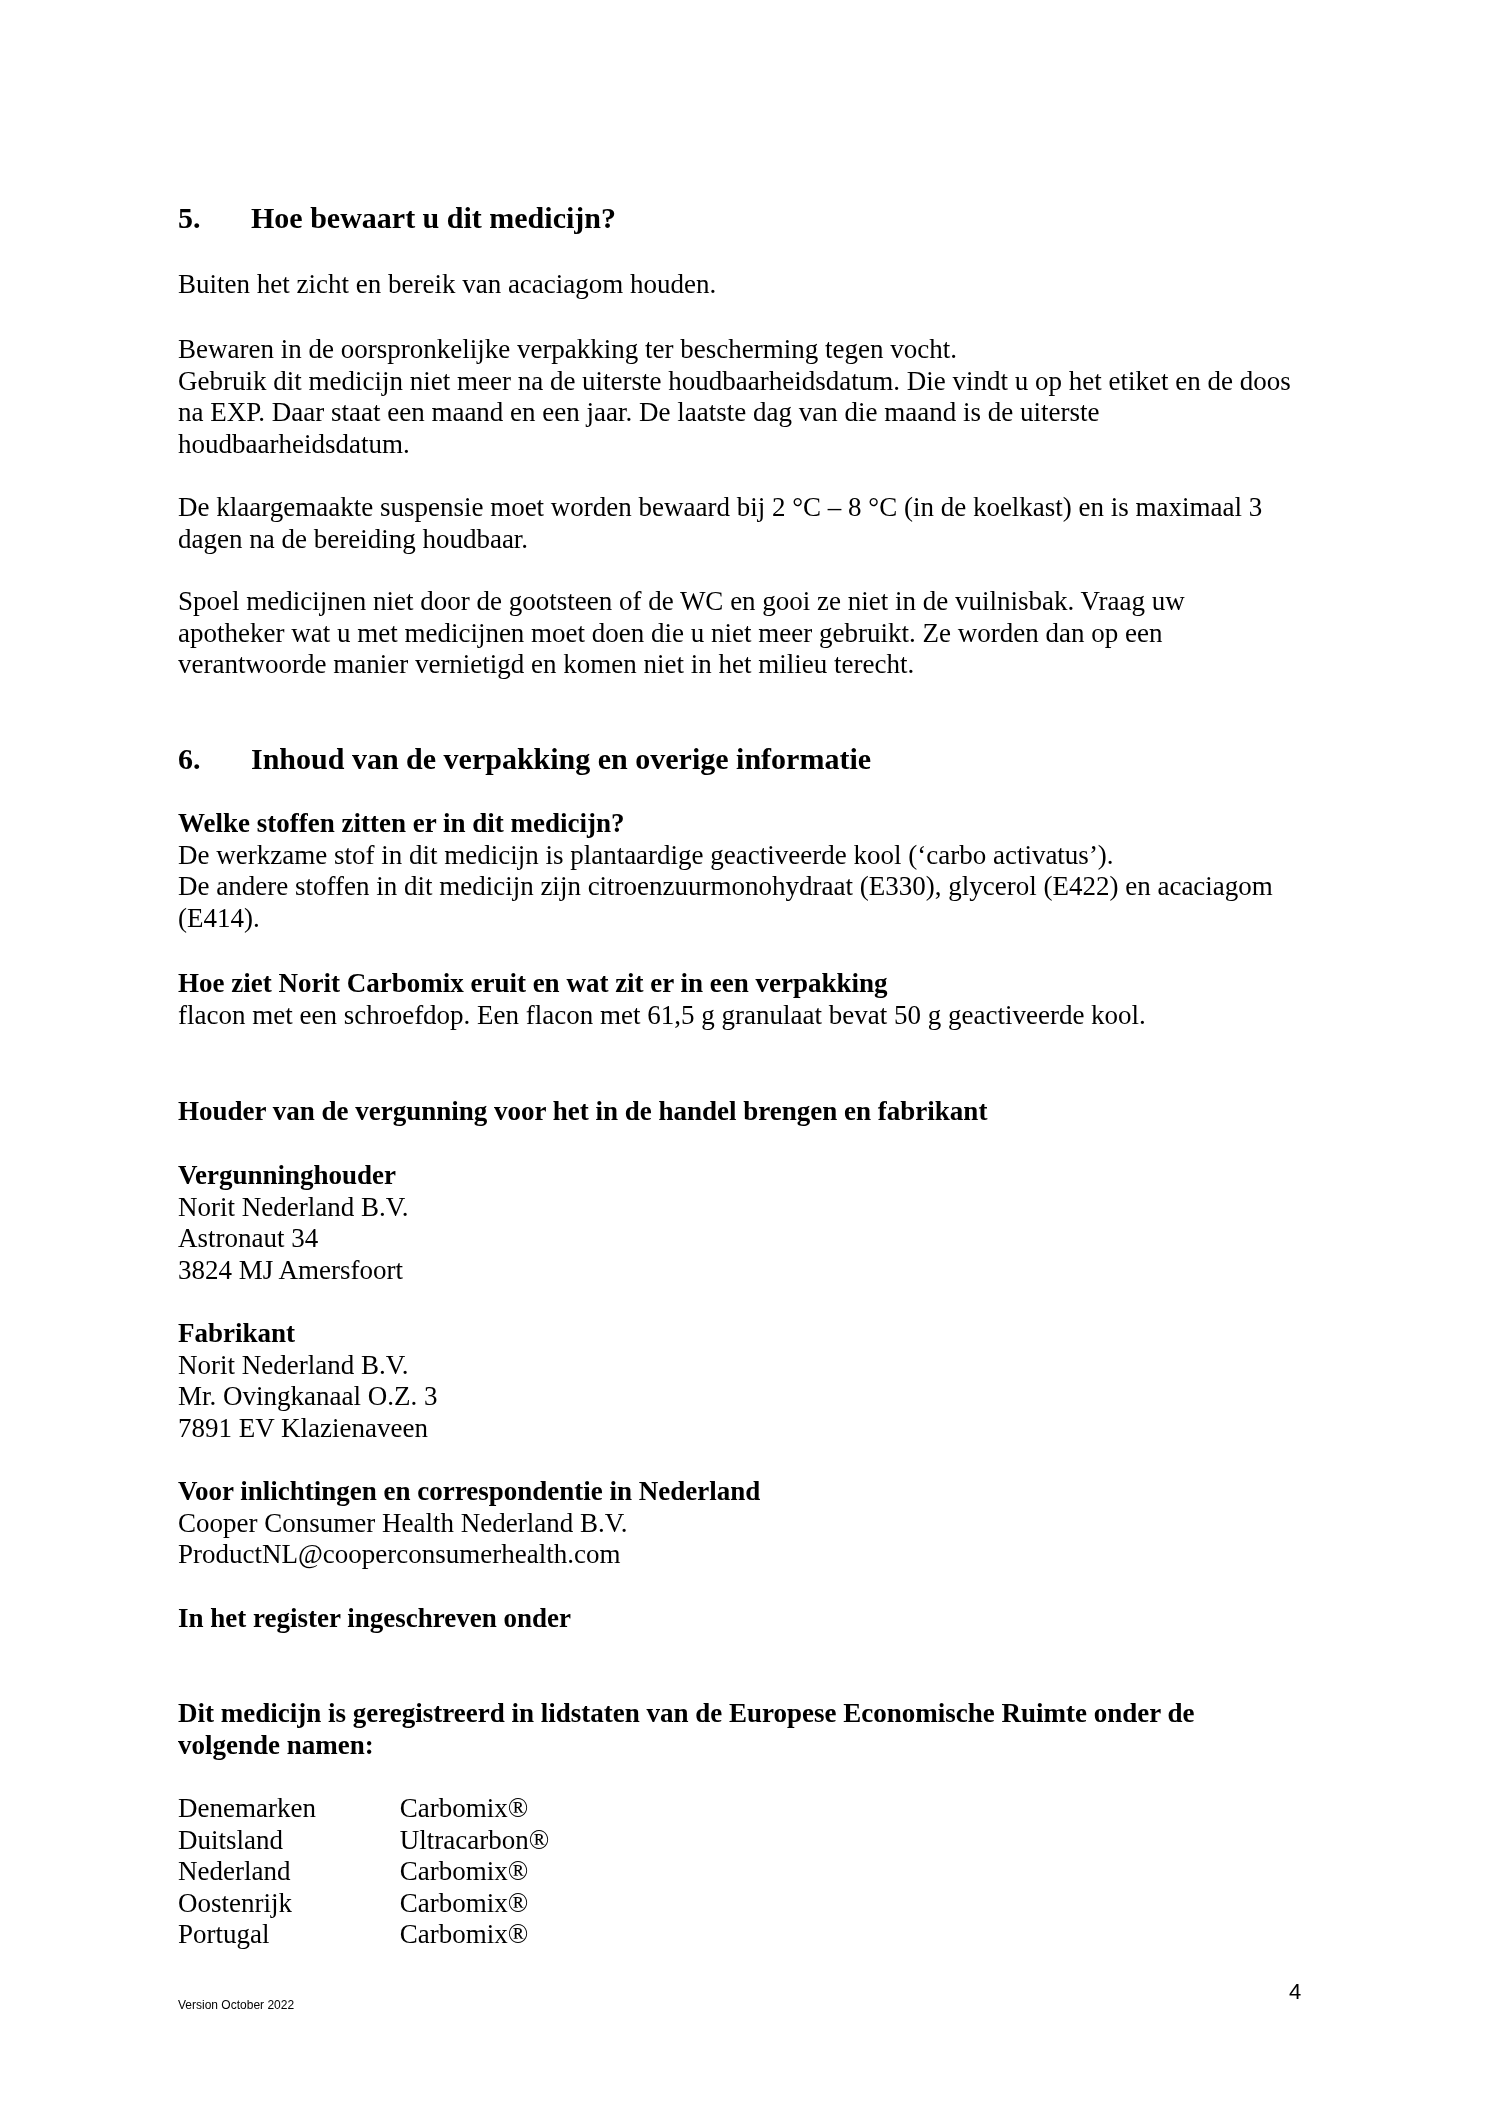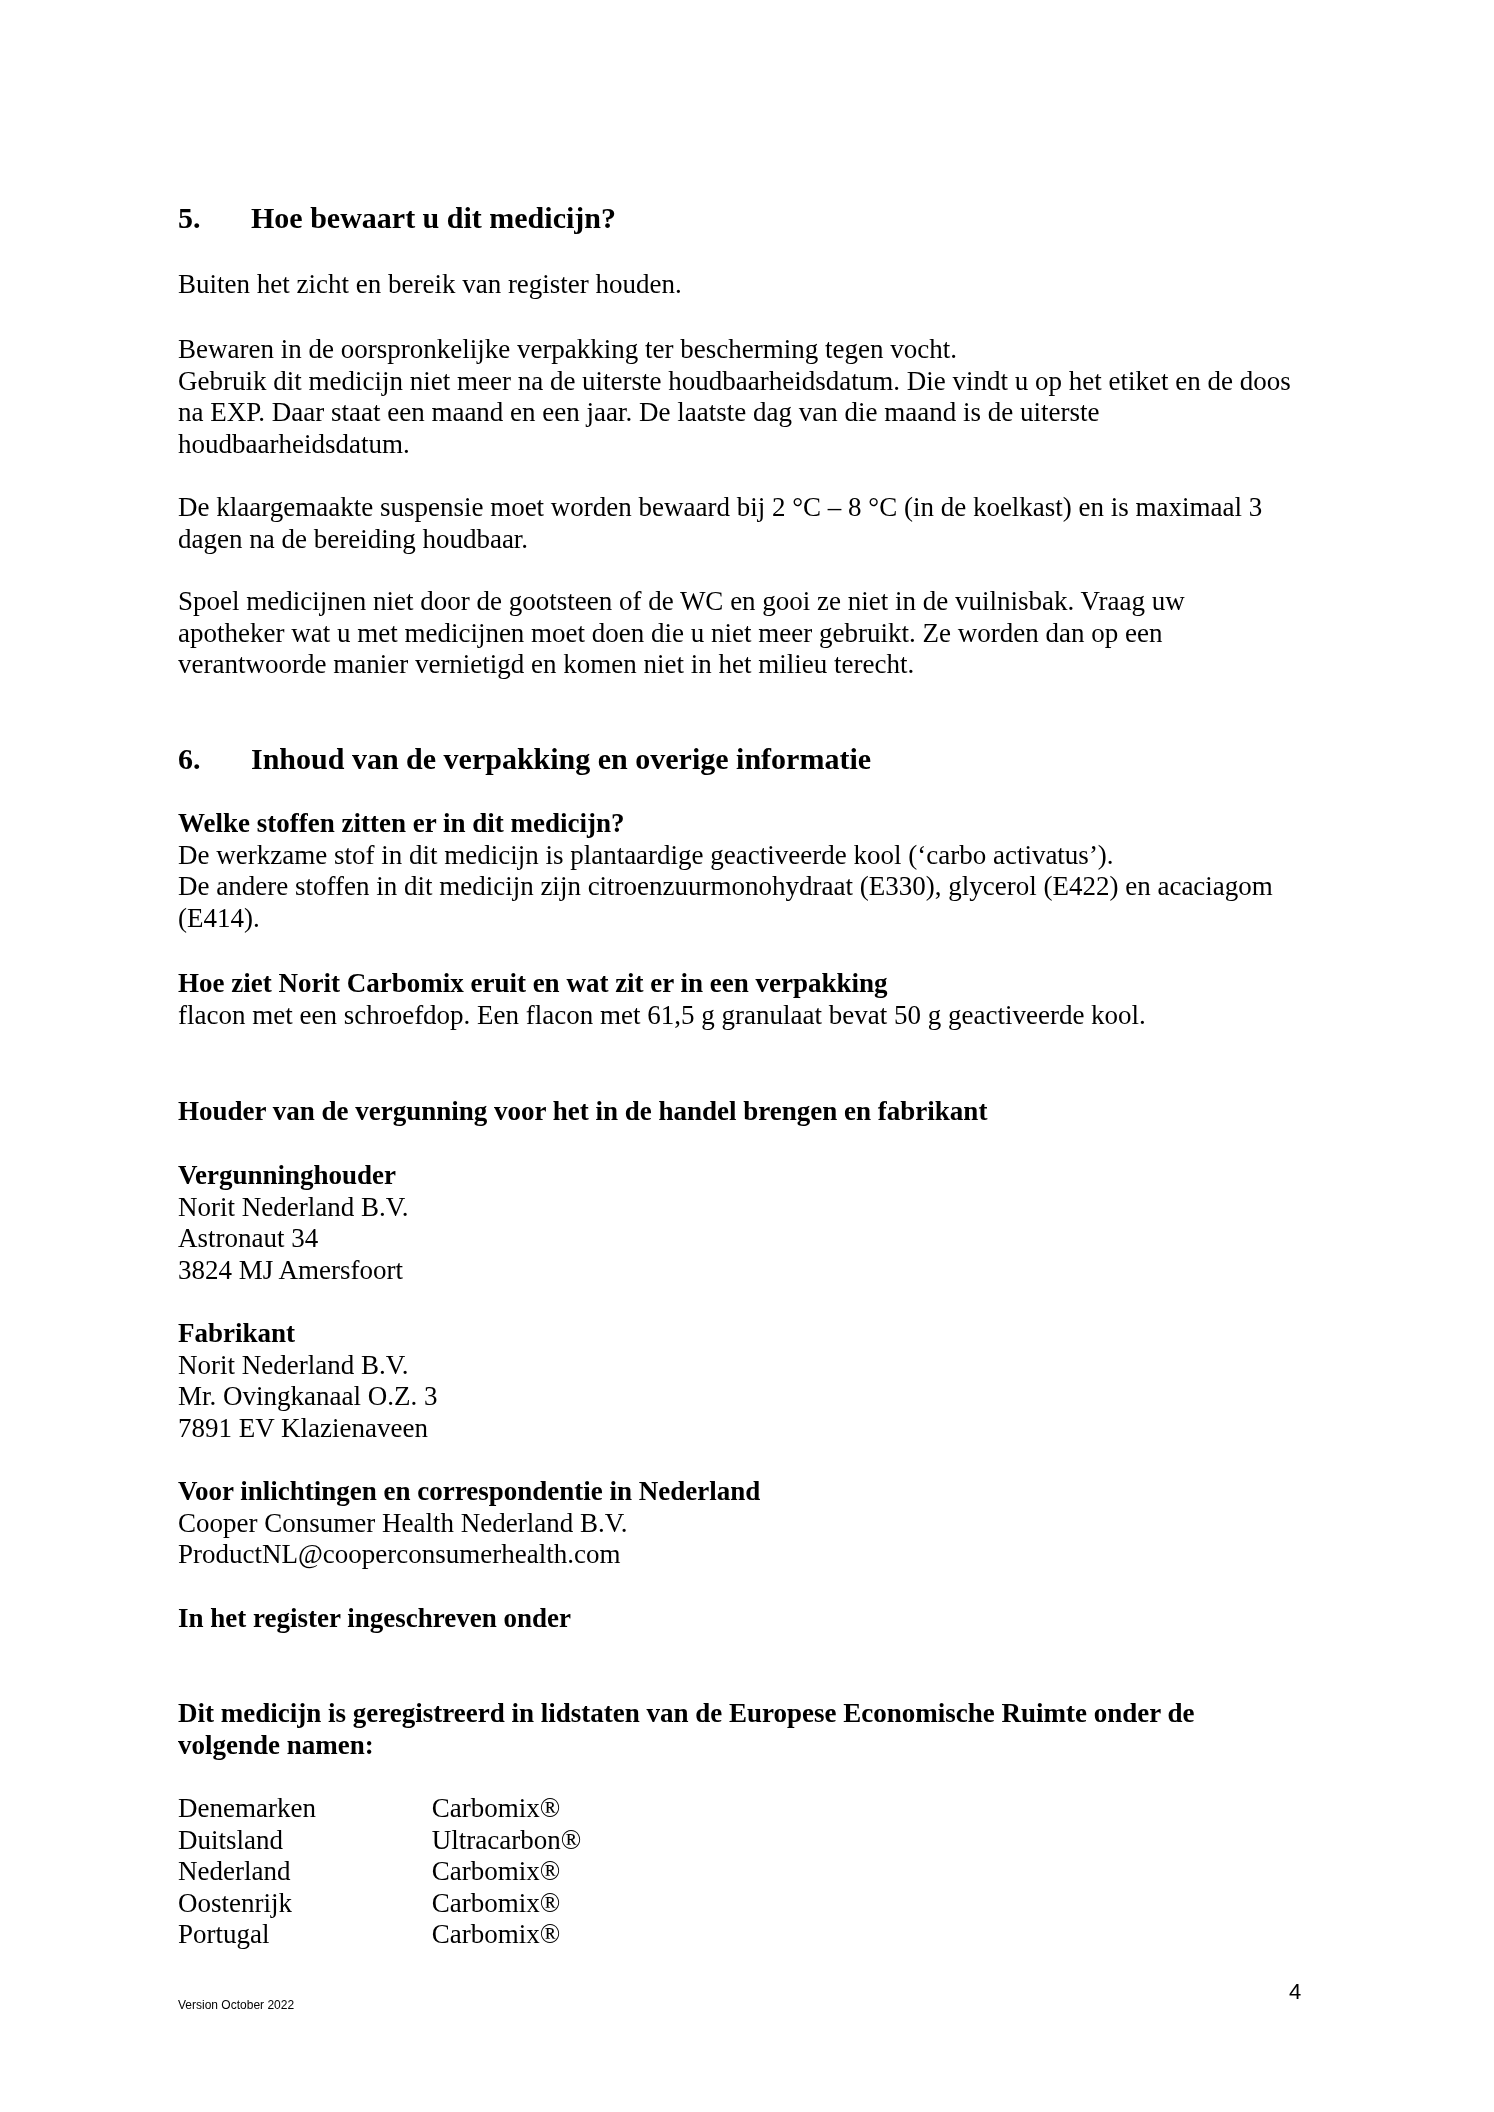--- a/index.html
+++ b/index.html
@@ -38,21 +38,21 @@
   }
   .sub-heading {
     font-weight: bold;
     white-space: nowrap;
   }
   .trow { white-space: nowrap; }
   .tcol-country {
     display: inline-block;
     width: 215px;
   }
-  .tcol-name { display: inline-block; margin-left: 32px; }
+  .tcol-name { display: inline-block; }
   .footer-version {
     position: absolute;
     left: 178px;
     top: 1993px;
     font-family: "Liberation Sans", "DejaVu Sans", sans-serif;
     font-size: 12px;
     line-height: 24px;
     white-space: nowrap;
   }
   .page-number {
@@ -68,21 +68,21 @@
 <body>
 
 <div class="page">
 
   <div class="block section-heading" style="top:202px">
     <span class="hnum">5.</span>
     <span class="htitle">Hoe bewaart u dit medicijn?</span>
   </div>
 
   <div class="block" style="top:269px">
-      <div class="line">Buiten het zicht en bereik van register houden.</div>
+      <div class="line">Buiten het zicht en bereik van acaciagom houden.</div>
     </div>
 
   <div class="block" style="top:334px">
       <div class="line">Bewaren in de oorspronkelijke verpakking ter bescherming tegen vocht.</div>
       <div class="line">Gebruik dit medicijn niet meer na de uiterste houdbaarheidsdatum. Die vindt u op het etiket en de doos</div>
       <div class="line">na EXP. Daar staat een maand en een jaar. De laatste dag van die maand is de uiterste</div>
       <div class="line">houdbaarheidsdatum.</div>
     </div>
 
   <div class="block" style="top:492px">

